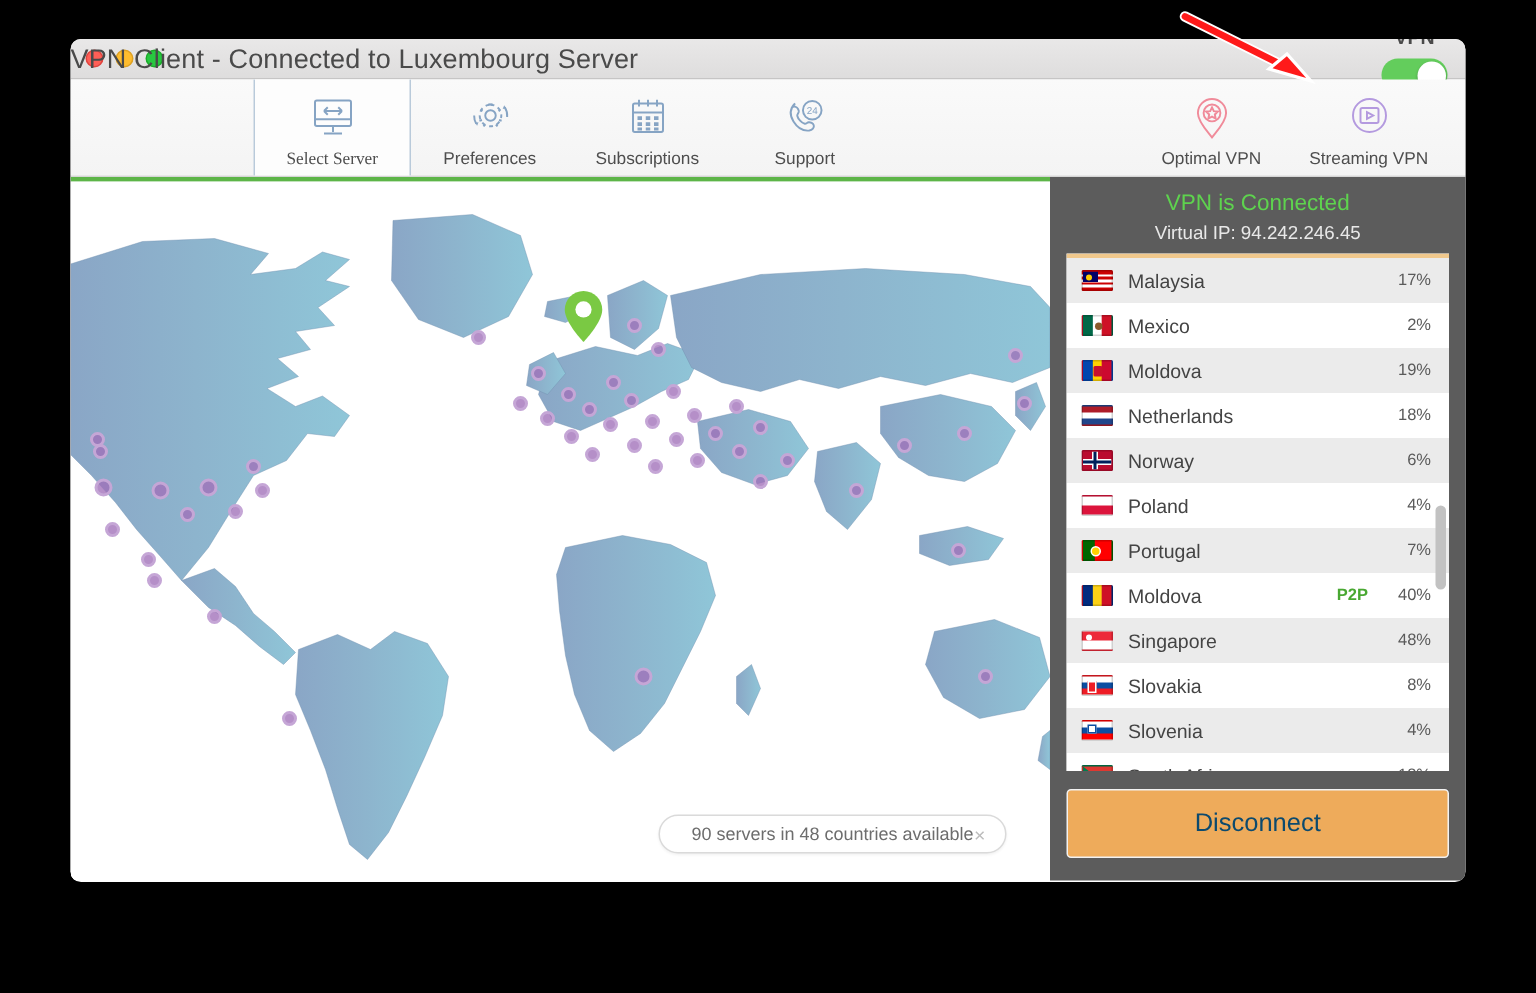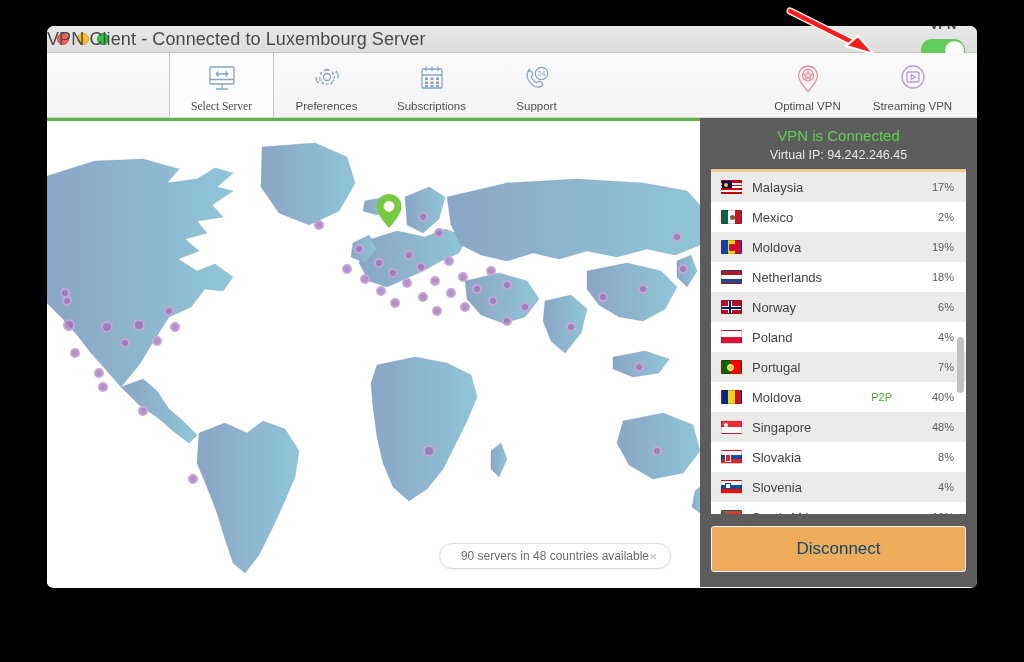--- a/index.html
+++ b/index.html
@@ -118,21 +118,21 @@
     padding: 0 12px 0 10px; font-size: 13px; color: #444;
   }
   .row.odd  { background: #ebebeb; }
   .row.even { background: #ffffff; }
   .flag {
     width: 21px; height: 14px; margin-right: 10px; flex: 0 0 21px;
     border: 1px solid rgba(0,0,0,.18); border-radius: 1px; overflow: hidden;
     position: relative;
   }
   .cname { flex: 1; }
-  .p2p { color: #49a832; font-size: 11px; font-weight: normal; margin-right: 28px; }
+  .p2p { color: #49a832; font-size: 11px; font-weight: bold; margin-right: 8px; }
   .pct { color: #5a5a5a; font-size: 11px; min-width: 34px; text-align: right; }
 
   .scrollbar {
     position: absolute; right: 2px; top: 168px;
     width: 7px; height: 56px; border-radius: 4px;
     background: #c2c2c2;
   }
 
   .disconnect {
     margin: 12px 11px 0; height: 46px;

